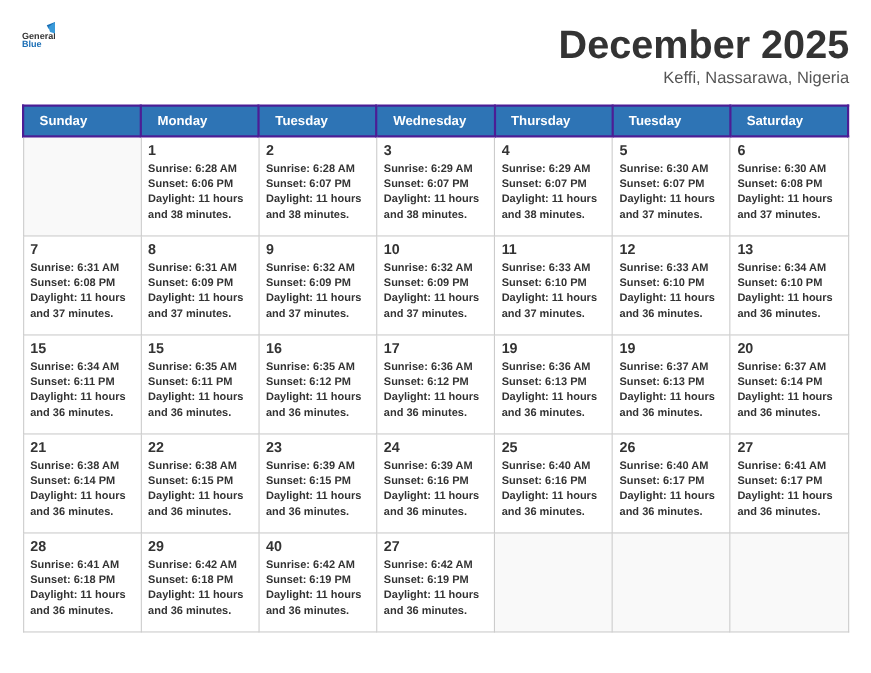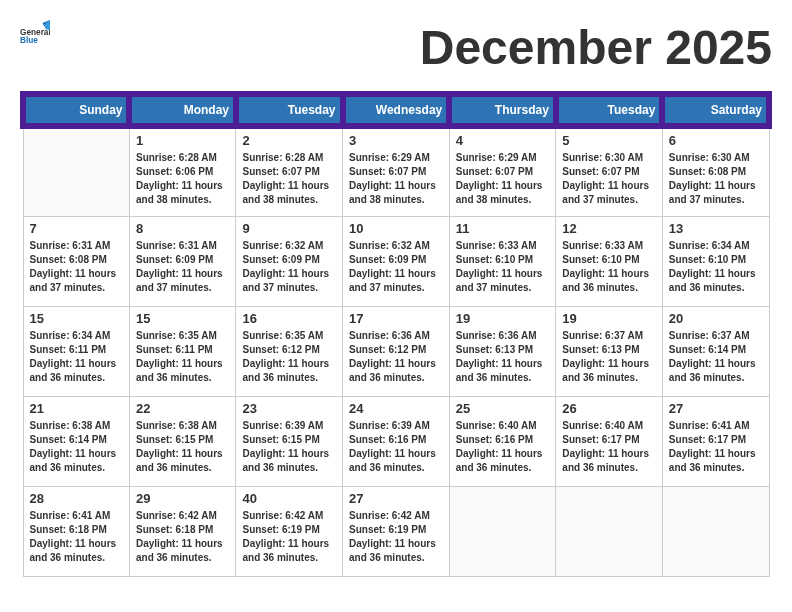--- a/index.html
+++ b/index.html
@@ -22,41 +22,41 @@
       gap: 4px;
     }
     .logo-bird {
       width: 30px;
       height: 24px;
     }
     .title-area {
       text-align: right;
     }
     .month-title {
-      font-size: 48px;
+      font-size: 36px;
       font-weight: bold;
       color: #333;
     }
     .location-subtitle {
       font-size: 15px;
       color: #555;
     }
     .calendar {
       width: 100%;
       border-collapse: collapse;
       font-size: 11px;
     }
     .calendar th {
       background-color: #2e74b5;
       color: #fff;
-      text-align: right;
-      padding: 6px 4px;
+      text-align: left;
+      padding: 6px 14px;
       font-size: 12px;
       font-weight: bold;
-      border: 6px solid #4c1d95;
+      border: 2px solid #4c1d95;
     }
     .calendar td {
       border: 1px solid #ccc;
       vertical-align: top;
       padding: 4px 6px;
       width: 107px;
       min-height: 80px;
       height: 90px;
     }
     .day-number {
@@ -82,20 +82,21 @@
   <div class="logo">
     <svg class="logo-bird" viewBox="0 0 40 32">
       <text x="0" y="20" font-size="11" font-weight="bold" fill="#333" font-family="Arial">General</text>
       <text x="0" y="30" font-size="11" font-weight="bold" fill="#1a6eb5" font-family="Arial">Blue</text>
       <polygon points="30,4 40,0 38,10 32,8" fill="#1a6eb5"></polygon>
       <polygon points="32,6 40,0 40,14 34,12" fill="#3a9ad9"></polygon>
     </svg>
   </div>
   <div class="title-area">
     <div class="month-title">December 2025</div>
+    <div class="location-subtitle">Keffi, Nassarawa, Nigeria</div>
   </div>
 </div>
 
 <table class="calendar">
   <thead>
     <tr>
     <th>Sunday</th>
         <th>Monday</th>
         <th>Tuesday</th>
         <th>Wednesday</th>

